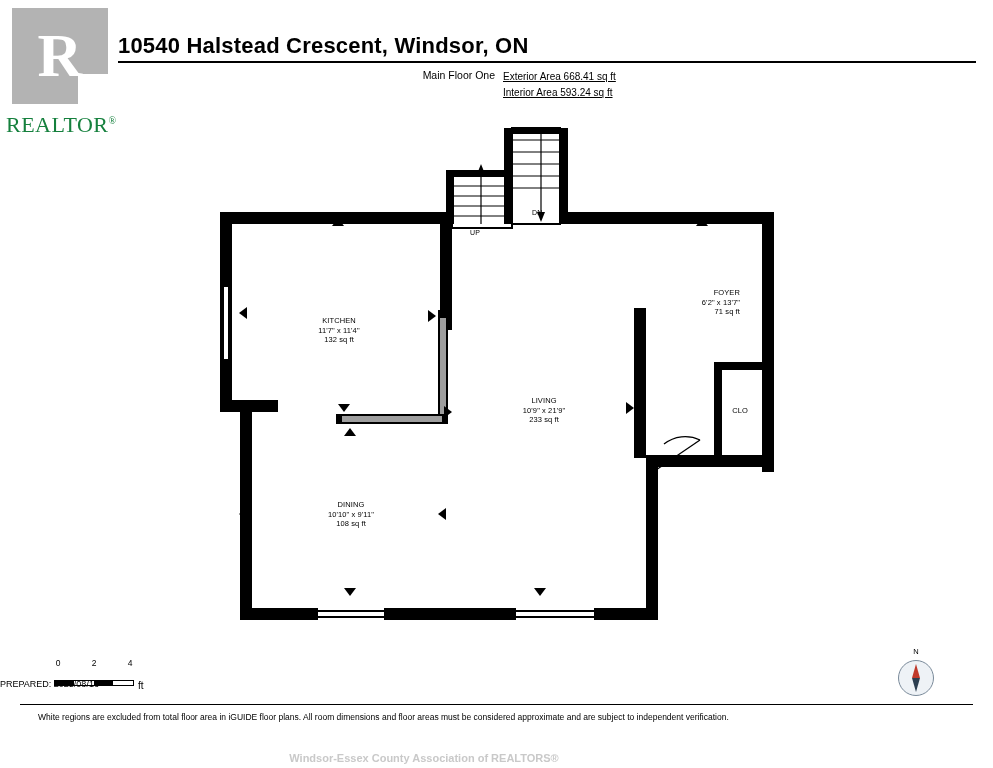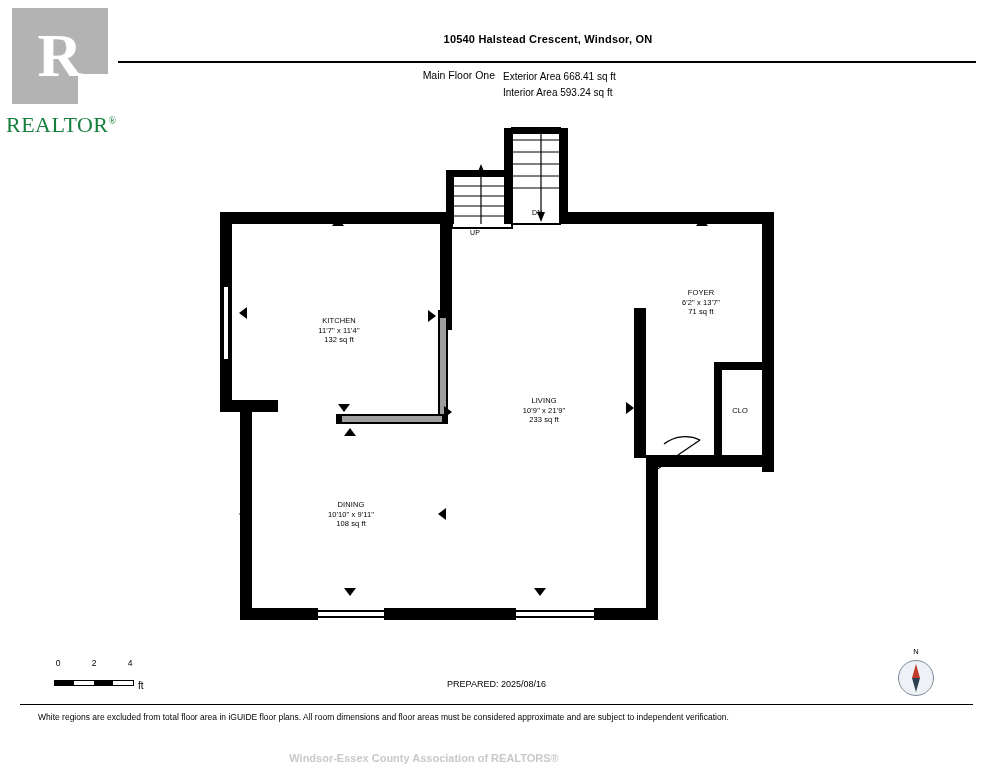--- a/index.html
+++ b/index.html
@@ -64,22 +64,21 @@
   .logo-word sup {
     font-size: 10px;
     vertical-align: super;
   }
 
   .title {
     position: absolute;
     left: 118px;
     top: 33px;
     width: 860px;
-    text-align: center;
-    font-size: 11px;
+    font-size: 22px;
     font-weight: bold;
     letter-spacing: 0.2px;
   }
   .title-rule {
     position: absolute;
     left: 118px;
     top: 61px;
     width: 858px;
     height: 2px;
     background: #000000;
@@ -93,20 +92,21 @@
     text-align: right;
     font-size: 10.5px;
     font-weight: normal;
   }
   .areas {
     position: absolute;
     left: 503px;
     top: 69px;
     font-size: 10px;
     line-height: 16px;
+    text-decoration: underline;
   }
 
   
   .plan {
     position: absolute;
     left: 0;
     top: 0;
     width: 993px;
     height: 768px;
   }
@@ -165,21 +165,21 @@
     left: 84px;
     top: 12px;
     font-size: 10px;
   }
 
   .prepared {
     position: absolute;
     left: 0;
     top: 679px;
     width: 993px;
-    text-align: center;
+    text-align: left;
     font-size: 9px;
   }
 
   
   .compass {
     position: absolute;
     left: 898px;
     top: 660px;
     width: 36px;
     height: 36px;
@@ -383,21 +383,21 @@
   <div>10'9" x 21'9"</div>
   <div>233 sq ft</div>
 </div>
 
 <div class="rlabel" style="left:312px; top:500px; width:78px;">
   <div class="nm">DINING</div>
   <div>10'10" x 9'11"</div>
   <div>108 sq ft</div>
 </div>
 
-<div class="rlabel" style="left:662px; top:288px; width:78px;">
+<div class="rlabel" style="left:662px; top:288px; width:78px;text-align:right;">
   <div class="nm">FOYER</div>
   <div>6'2" x 13'7"</div>
   <div>71 sq ft</div>
 </div>
 
 <div class="rlabel" style="left:712px; top:406px; width:56px;">
   <div class="nm">CLO</div>
 </div>
 
 <div class="tiny" style="left:470px; top:229px;">UP</div>

